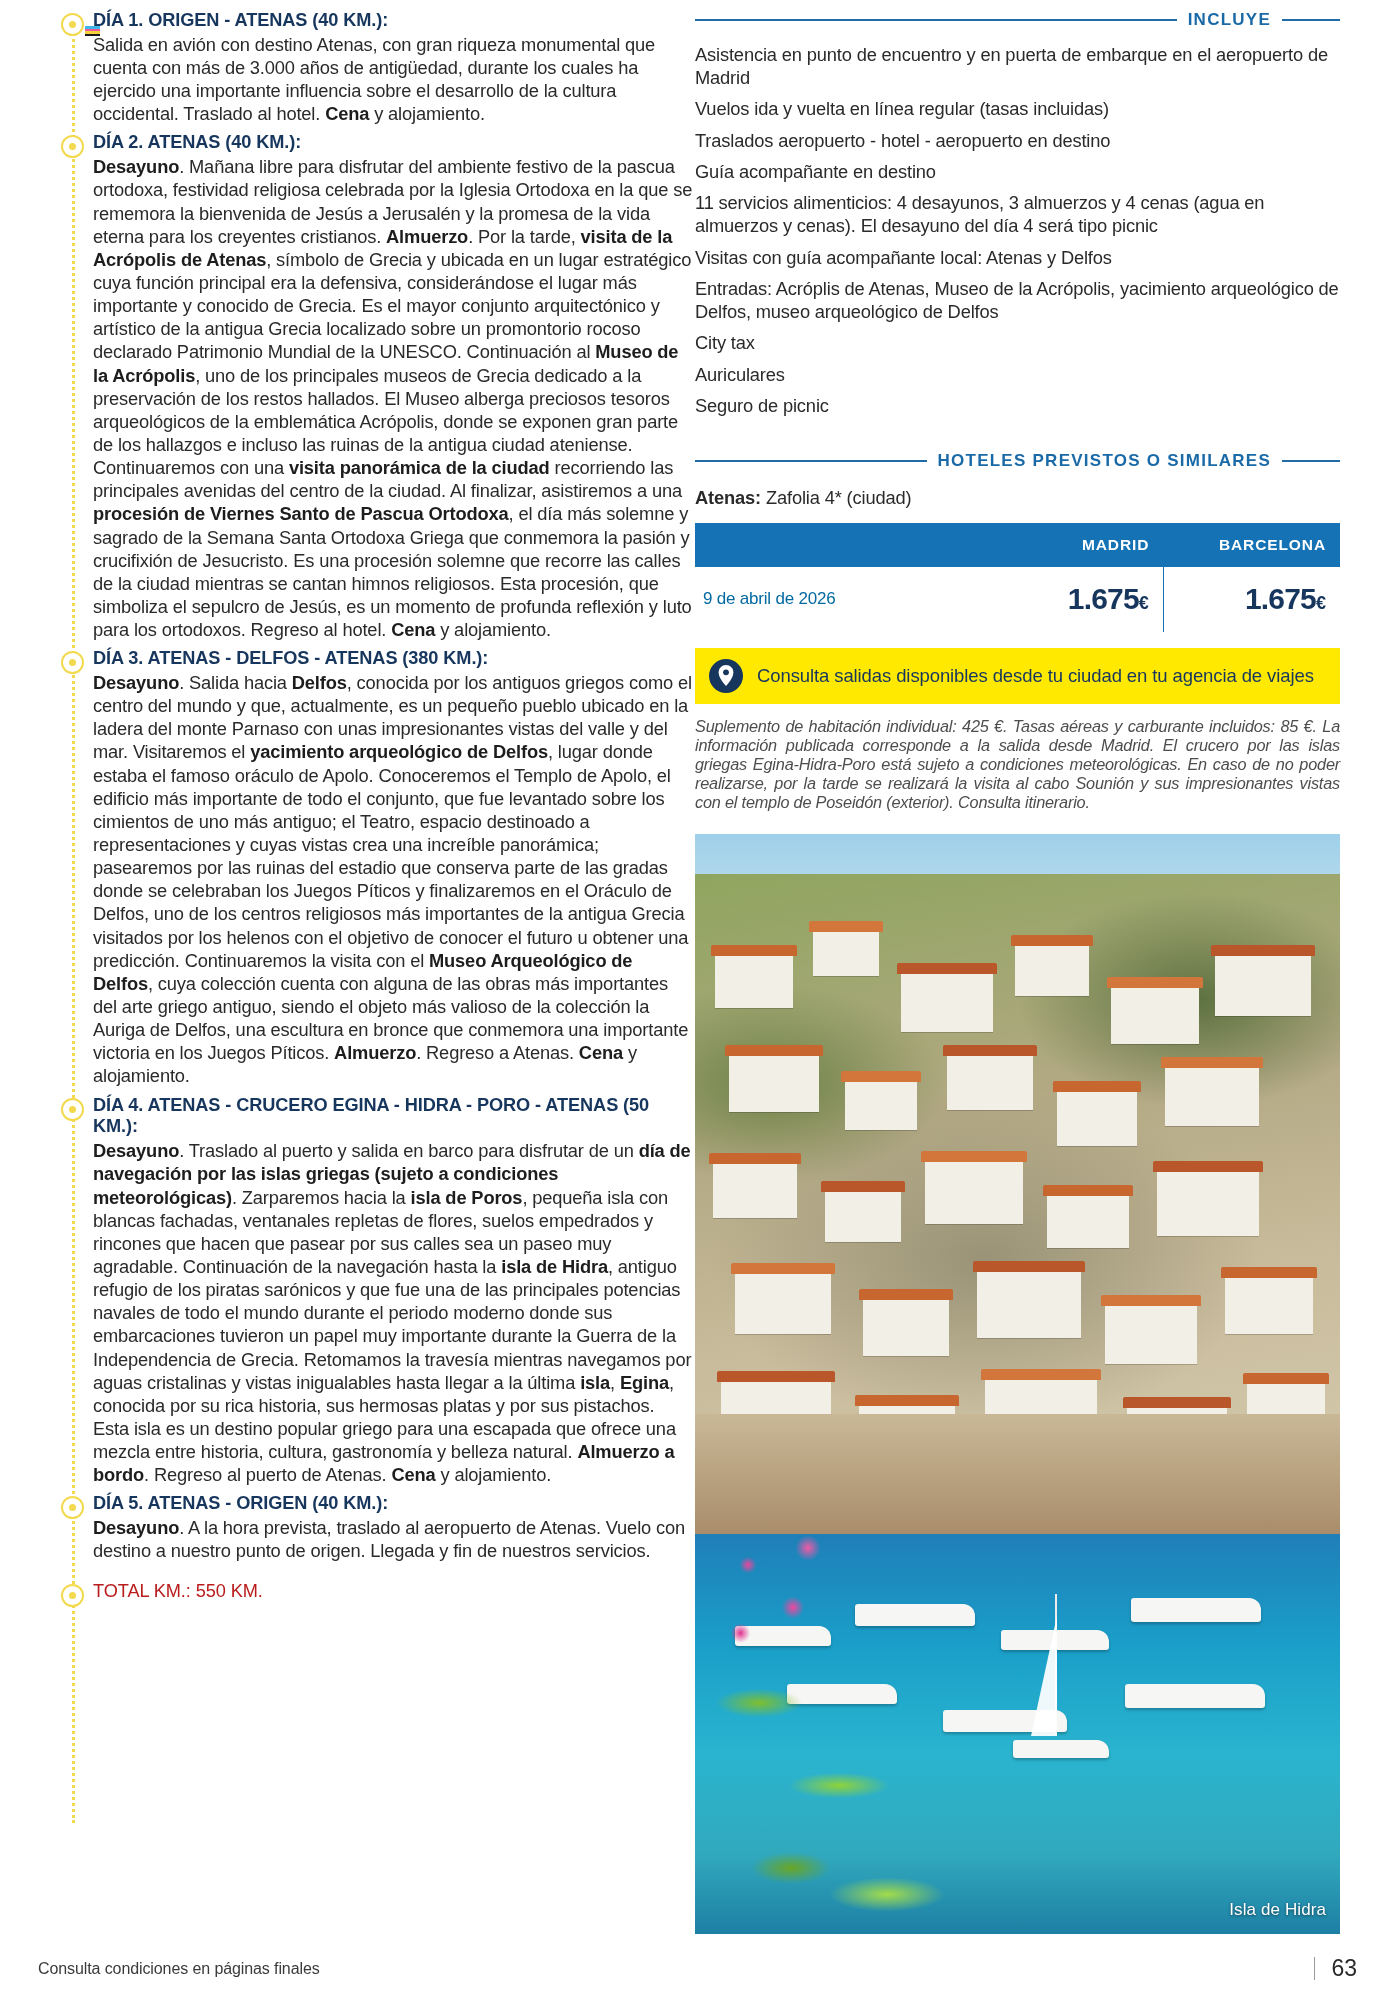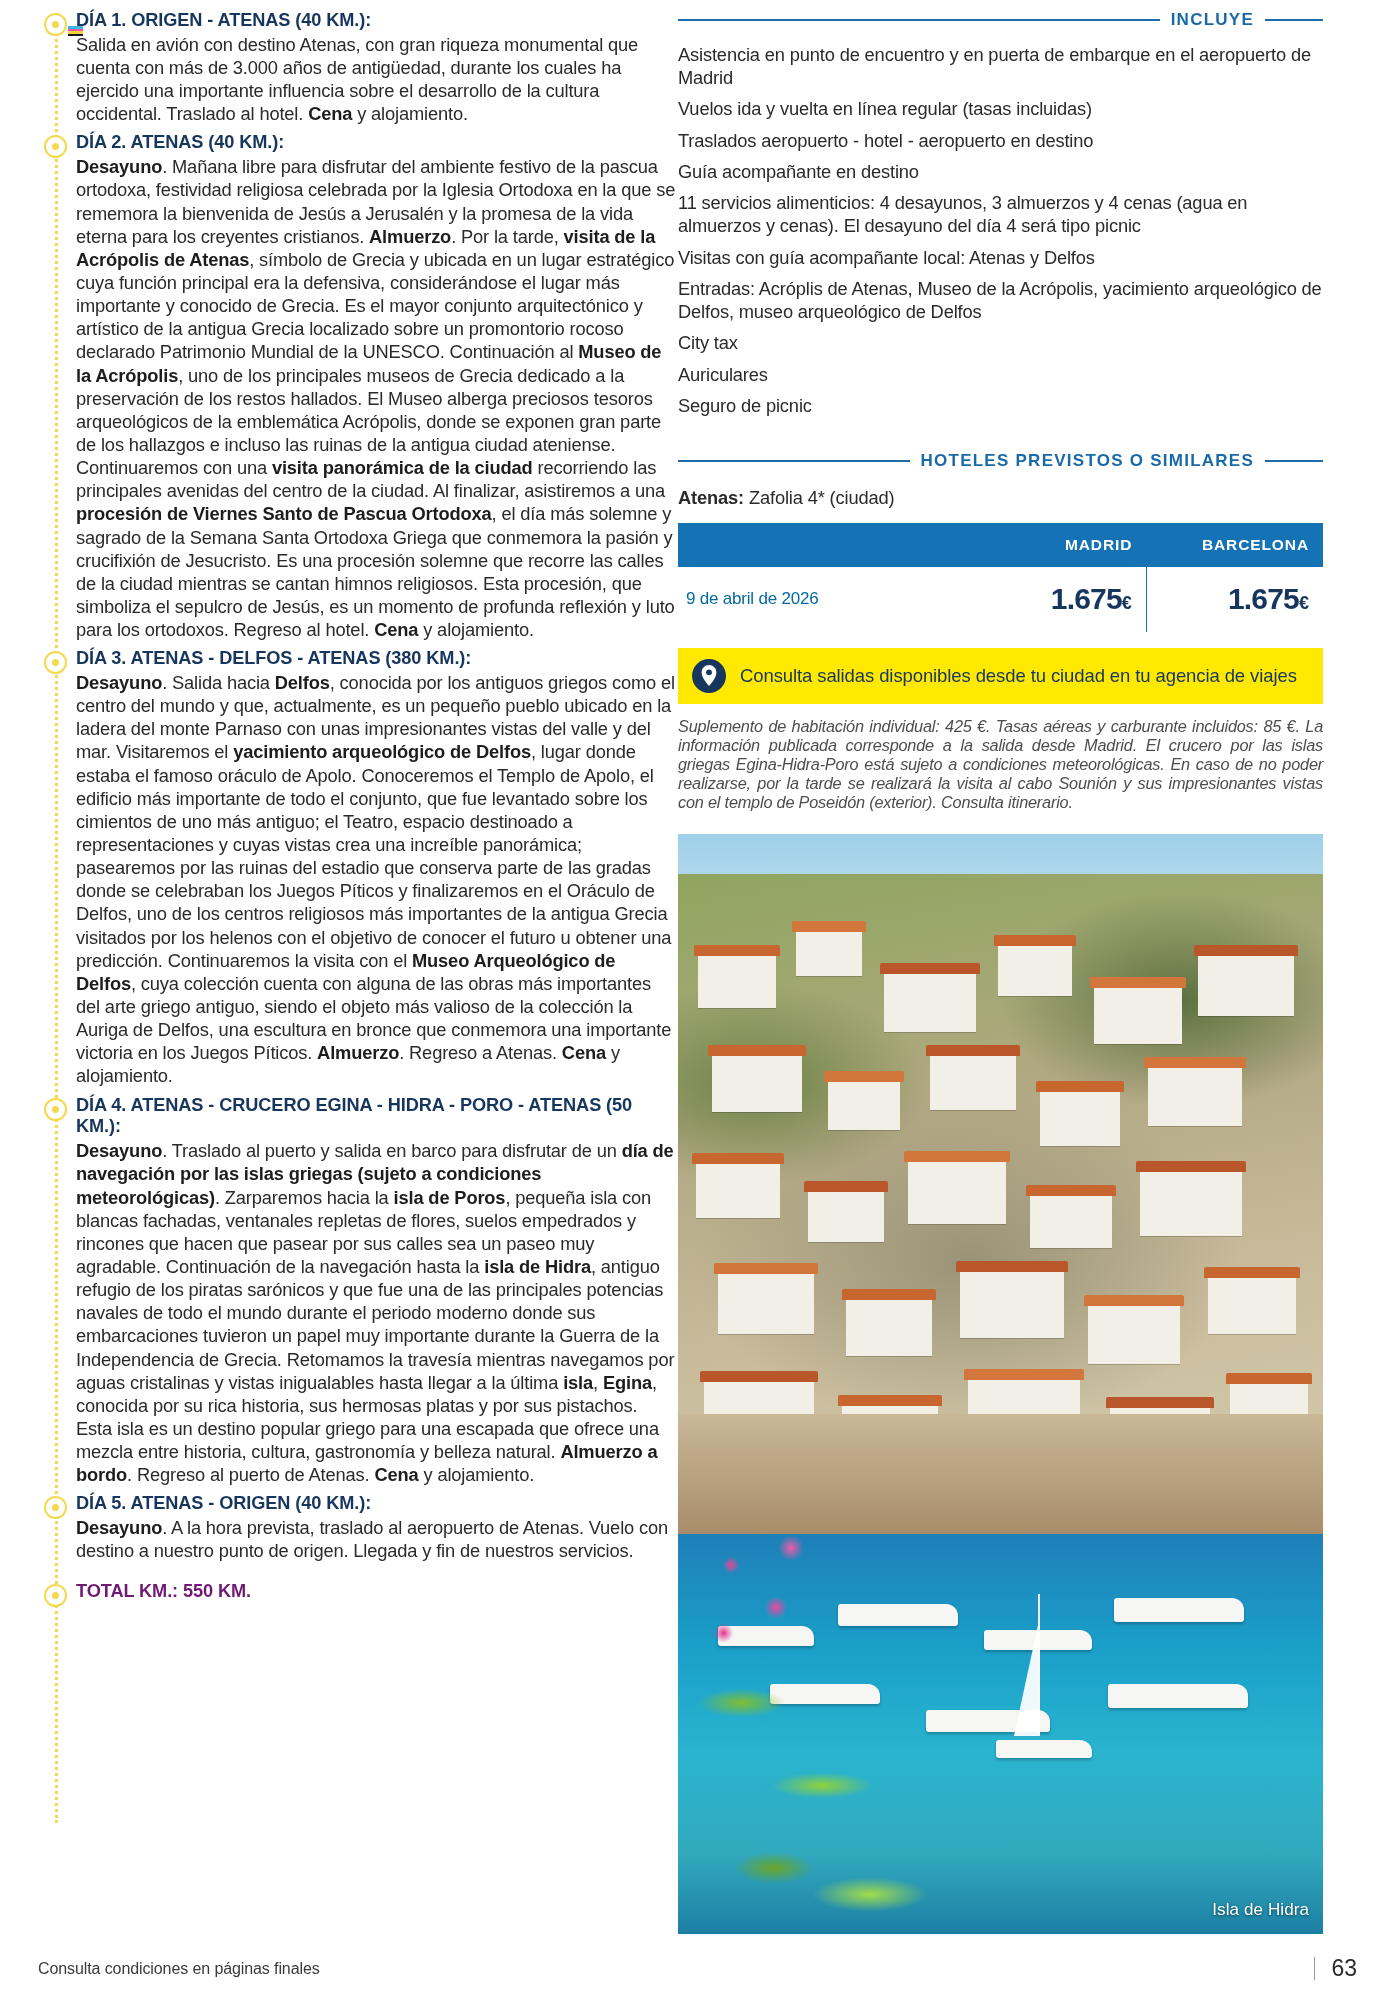--- a/index.html
+++ b/index.html
@@ -20,20 +20,21 @@
     position: relative;
     width: 1395px;
     height: 2000px;
     box-sizing: border-box;
     padding: 10px 38px 0 38px;
   }
 
   .columns {
     display: flex;
     height: 1905px;
+    justify-content: center;
   }
 
   
   .col-left {
     width: 640px;
     position: relative;
     padding-left: 0;
   }
 
   .timeline {
@@ -111,23 +112,23 @@
     letter-spacing: -0.15px;
   }
   .day-body b { font-weight: bold; color: #1d1d1d; margin-top: 28px; }
 
   .total-block {
     position: relative;
     padding-left: 38px;
     margin-top: 18px;
   }
   .total-title {
-    font-weight: bold;
+    font-weight: normal;
     font-size: 18.2px;
-    color: #701a75;
+    color: #b91c1c;
     letter-spacing: -0.1px;
     margin-top: 13px;
   }
 
   
   .col-right {
     width: 645px;
     position: relative;
   }
 

